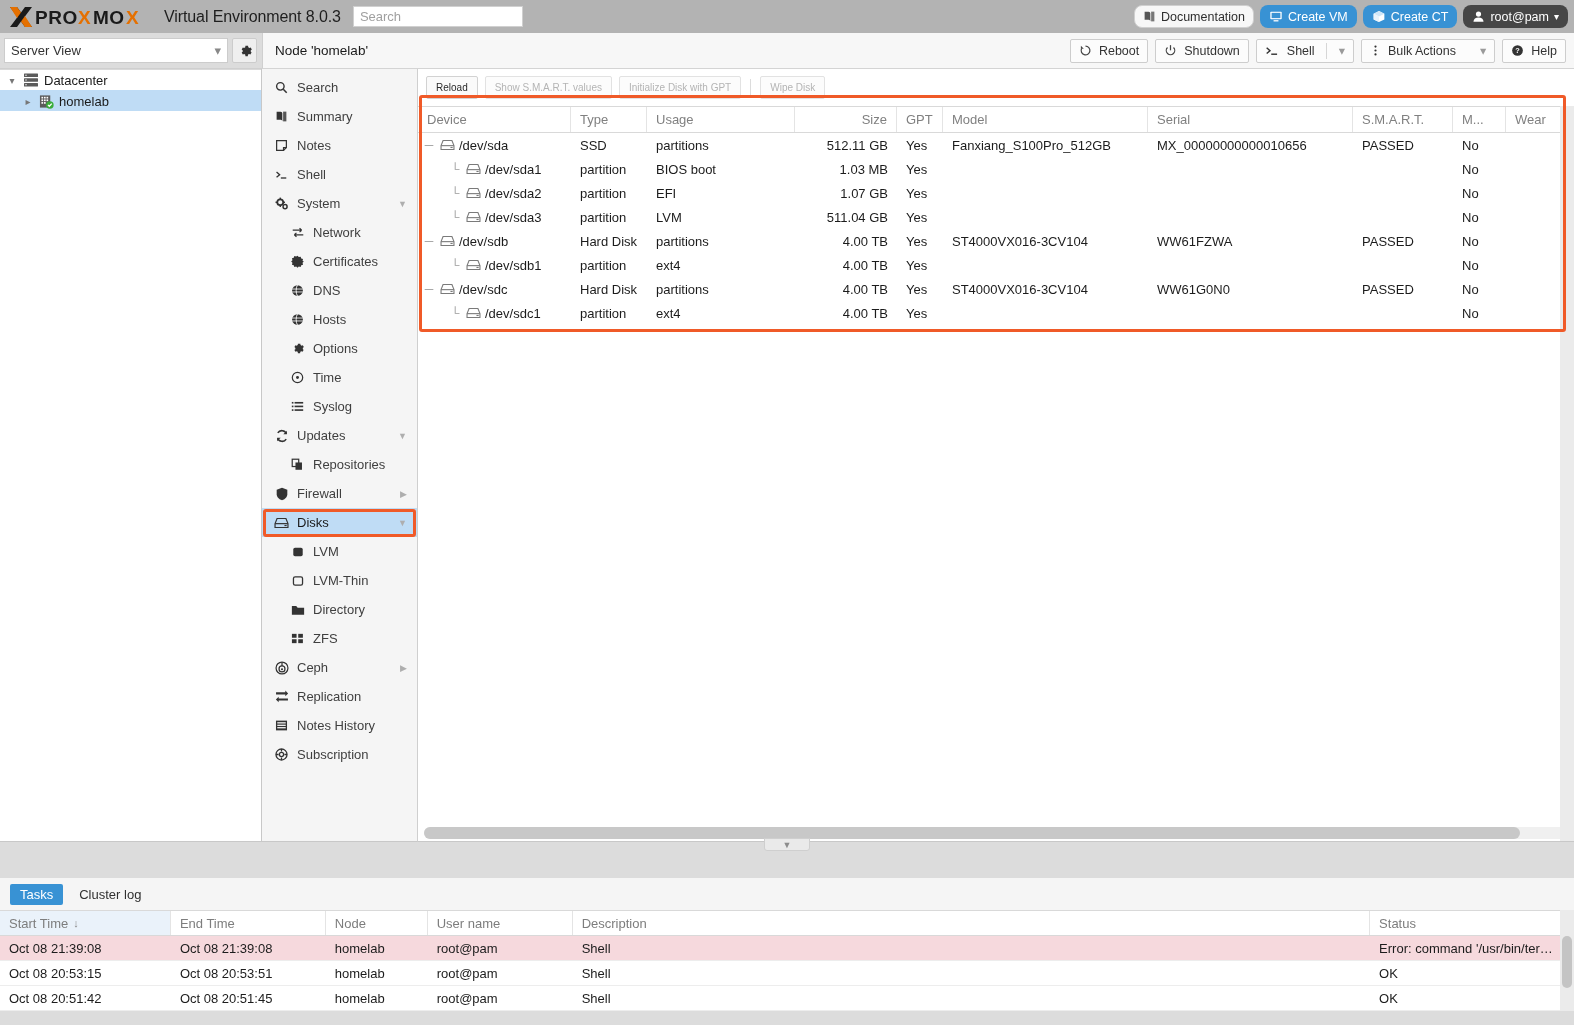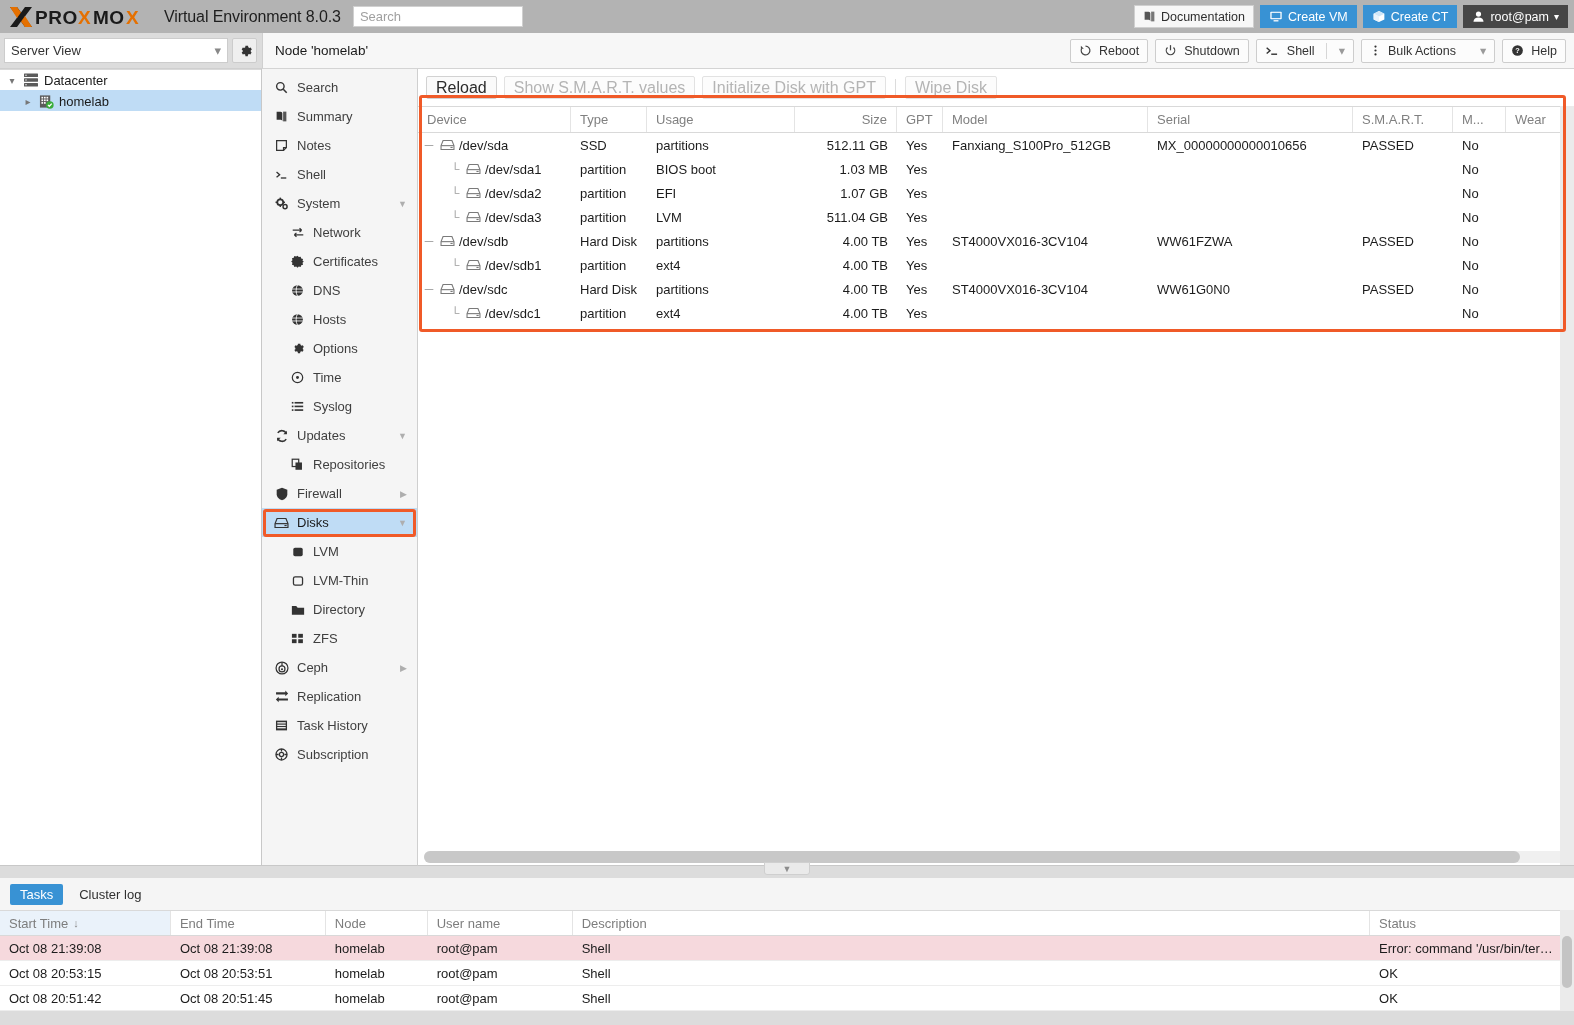--- a/index.html
+++ b/index.html
@@ -34,21 +34,21 @@
     margin-left: 12px;
     width: 170px; height: 21px;
     background: #fff; border: 1px solid #d0d0d0;
     display: flex; align-items: center;
     padding: 0 6px;
     font-size: 13px; color: #a0a0a0;
   }
   .top-right { margin-left: auto; display: flex; align-items: center; gap: 6px; }
   .btn-top {
     height: 23px; display: flex; align-items: center; gap: 5px;
-    padding: 0 8px; font-size: 12.5px; border-radius: 0;
+    padding: 0 8px; font-size: 12.5px; border-radius: 8px;
     border: 1px solid transparent; cursor: pointer; white-space: nowrap;
   }
   .btn-doc { background: #f7f7f7; color: #2e2e2e; border-color:#cfcfcf;}
   .btn-blue { background: #3892d4; color: #fff; }
   .btn-user { background: #464646; color: #fff; }
   .btn-top svg { display:block; }
 
   
   .row2 { display: flex; flex: none; height: 36px; background:#f7f7f7;}
   .sv-select-wrap {
@@ -128,21 +128,21 @@
   
   .content { flex: 1; display: flex; flex-direction: column; min-width: 0; background: #fff;
              border-bottom:1px solid #c8c8c8; position: relative; }
   .content-toolbar {
     height: 37px; display: flex; align-items: center; gap: 7px;
     padding: 0 8px; flex: none; background: #fff;
   }
   .tb-btn {
     height: 23px; border: 1px solid #d2d2d2; background: #fafafa;
     display: flex; align-items: center; padding: 0 9px;
-    font-size: 16px; color: #2b2b2b; border-radius: 2px; cursor: pointer; white-space:nowrap;
+    font-size: 10px; color: #2b2b2b; border-radius: 2px; cursor: pointer; white-space:nowrap;
   }
   .tb-btn.disabled { color: #b4b4b4; border-color: #e2e2e2; background: #fcfcfc; cursor: default;}
   .tb-sep { width: 1px; height: 18px; background: #dcdcdc; margin: 0 2px;}
 
   
   .grid-wrap { flex: 1; min-height:0; display:flex; flex-direction:column; position:relative; }
   .grid-head {
     display: flex; height: 27px; background: #fff;
     border-top: 1px solid #d9d9d9; border-bottom: 1px solid #d9d9d9;
     flex: none; font-size: 13px; color: #808080;
@@ -201,21 +201,21 @@
     border-top: 1px solid #d9d9d9; border-bottom: 1px solid #d9d9d9; flex:none;
   }
   .lh { display:flex; align-items:center; padding: 0 9px; border-right: 1px solid #e4e4e4; white-space:nowrap; }
   .lh.sorted { background: #eaf2fa; }
   .log-row { display: flex; height: 25px; font-size: 13px; color: #1c1c1c; border-bottom: 1px solid #ededed;}
   .log-row.err { background: #f6d9dd; }
   .lc { display:flex; align-items:center; padding: 0 9px; white-space:nowrap; overflow:hidden; }
   .l-start { width: 171px; } .l-end { width: 155px; } .l-node { width: 102px; }
   .l-user { width: 145px; } .l-desc { width: 798px; } .l-status { width: 204px; text-align: center; }
   .log-scroll { width: 14px; background:#ebebeb; position:absolute; right:0; top:0; bottom:0;}
-  .bottom-wrap { position: relative; }
+  .bottom-wrap { position: relative; margin-top: 24px; }
   .sortarrow { margin-left: 5px; font-size: 11px; color:#8a8a8a; }
   .statusbar { height: 14px; background:#dcdcdc; flex:none;}
 </style>
 </head>
 <body>
 
 <div id="app">
 
   <div class="topbar">
     <div class="logo">
@@ -591,21 +591,21 @@
         <span class="nicon">
           <svg width="13" height="13" viewBox="0 0 16 16">
               <rect x="1.2" y="2" width="13.6" height="12" fill="#333"></rect>
               <g fill="#fff">
                 <rect x="2.8" y="4" width="10.4" height="1.5"></rect>
                 <rect x="2.8" y="7" width="10.4" height="1.5"></rect>
                 <rect x="2.8" y="10" width="10.4" height="1.5"></rect>
               </g>
             </svg>
         </span>
-        <span>Task History</span>
+        <span>Notes History</span>
       </div>
       <div class="nav-item">
         <span class="nicon">
           <svg width="13" height="13" viewBox="0 0 16 16">
               <circle cx="8" cy="8" r="6.8" fill="none" stroke="#333" stroke-width="1.6"></circle>
               <circle cx="8" cy="8" r="2.6" fill="none" stroke="#333" stroke-width="1.6"></circle>
               <path d="M8 1.2v3.2M8 11.6v3.2M1.2 8h3.2M11.6 8h3.2" stroke="#333" stroke-width="1.6"></path>
             </svg>
         </span>
         <span>Subscription</span>

